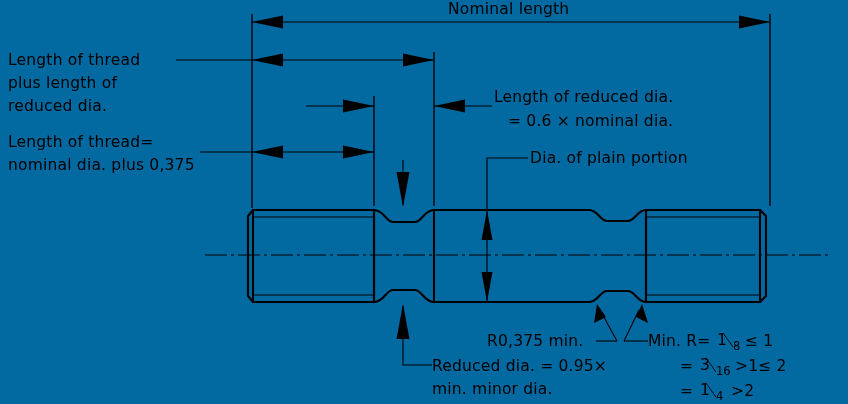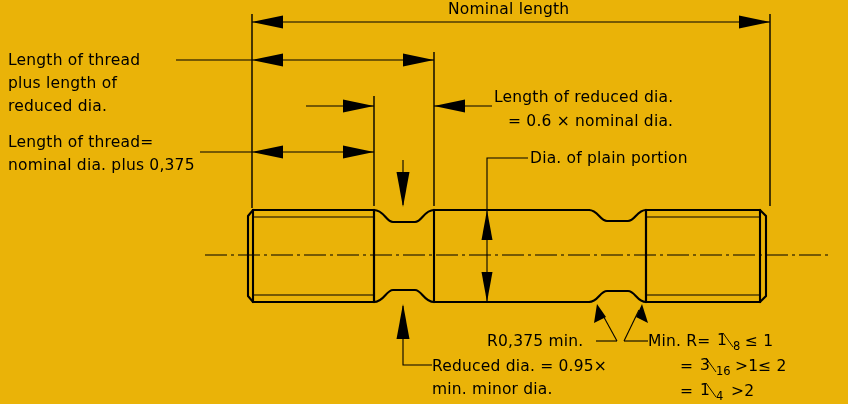--- a/index.html
+++ b/index.html
@@ -8,21 +8,21 @@
     padding: 0;
     background: #ffffff;
   }
   body {
     font-family: "DejaVu Sans", sans-serif;
   }
   #drawing-root {
     position: relative;
     width: 848px;
     height: 404px;
-    background: #eab308;
+    background: #0369a1;
     overflow: hidden;
   }
   #drawing-svg {
     position: absolute;
     top: 0;
     left: 0;
     width: 848px;
     height: 404px;
   }
   .dwg-text {

